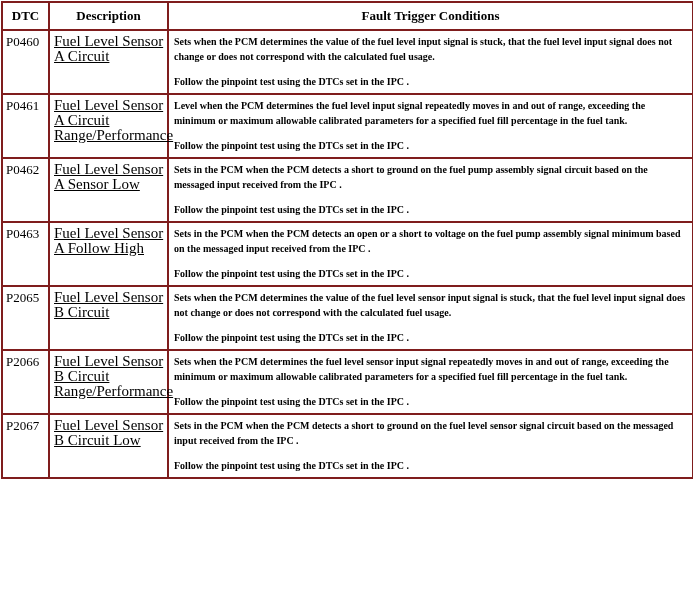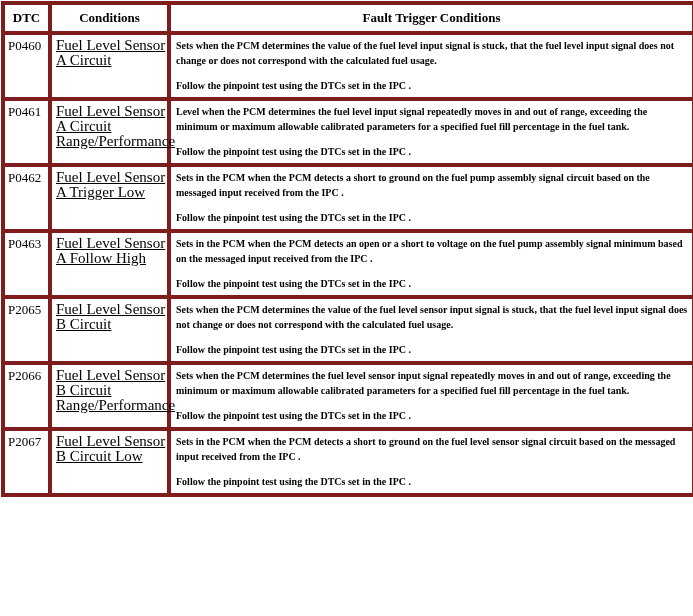--- a/index.html
+++ b/index.html
@@ -19,21 +19,21 @@
     table-layout: fixed;
     width: 691px;
     margin: 1px 0 0 1px;
   }
   .dtc-table col.c-dtc { width: 47px; }
   .dtc-table col.c-desc { width: 119px; }
   .dtc-table col.c-fault { width: 525px; }
 
   .dtc-table th,
   .dtc-table td {
-    border: 4px solid #7f1d1d;
+    border: 2px solid #7f1d1d;
     vertical-align: top;
     padding: 0;
   }
   .dtc-table thead th {
     text-align: center;
     font-weight: bold;
     font-size: 13px;
     line-height: 16px;
     padding: 4px 2px 4px 2px;
     height: 18px;
@@ -67,21 +67,21 @@
 
 <table class="dtc-table">
   <colgroup>
     <col class="c-dtc">
     <col class="c-desc">
     <col class="c-fault">
   </colgroup>
   <thead>
     <tr>
       <th>DTC</th>
-      <th>Conditions</th>
+      <th>Description</th>
       <th>Fault Trigger Conditions</th>
     </tr>
   </thead>
   <tbody id="table-body">
       <tr>
         <td>
           <div class="cell-dtc">P0460</div>
         </td>
         <td>
           <div class="cell-desc">
@@ -114,21 +114,21 @@
           </div>
         </td>
       </tr>
       <tr>
         <td>
           <div class="cell-dtc">P0462</div>
         </td>
         <td>
           <div class="cell-desc">
             <span class="desc-line">Fuel Level Sensor</span>
-            <span class="desc-line">A Trigger Low</span>
+            <span class="desc-line">A Sensor Low</span>
           </div>
         </td>
         <td>
           <div class="cell-inner fault-body">
             <p class="para">Sets in the PCM when the PCM detects a short to ground on the fuel pump assembly signal circuit based on the messaged input received from the IPC .</p>
             <p class="para">Follow the pinpoint test using the DTCs set in the IPC .</p>
           </div>
         </td>
       </tr>
       <tr>

